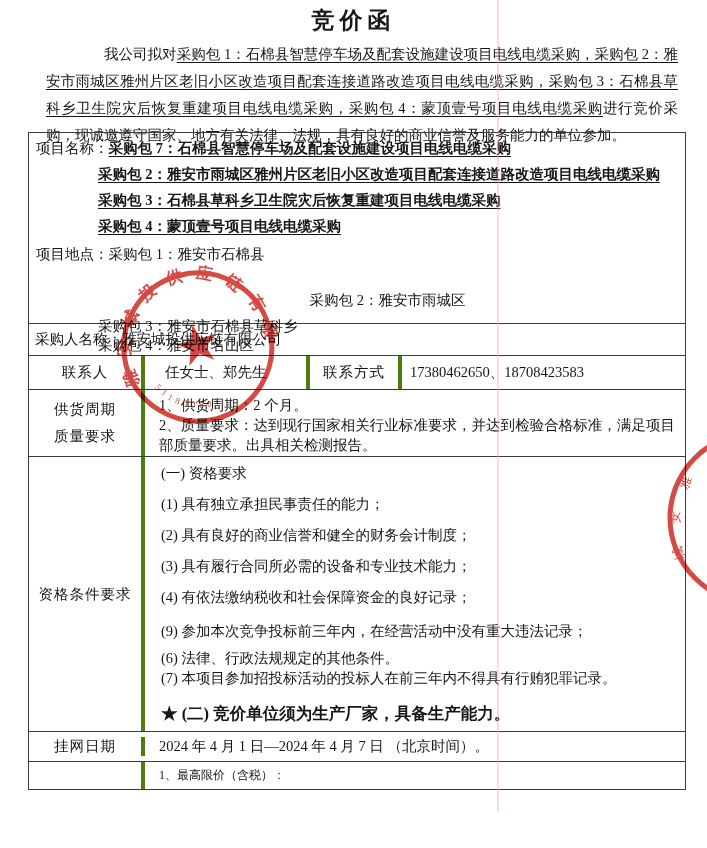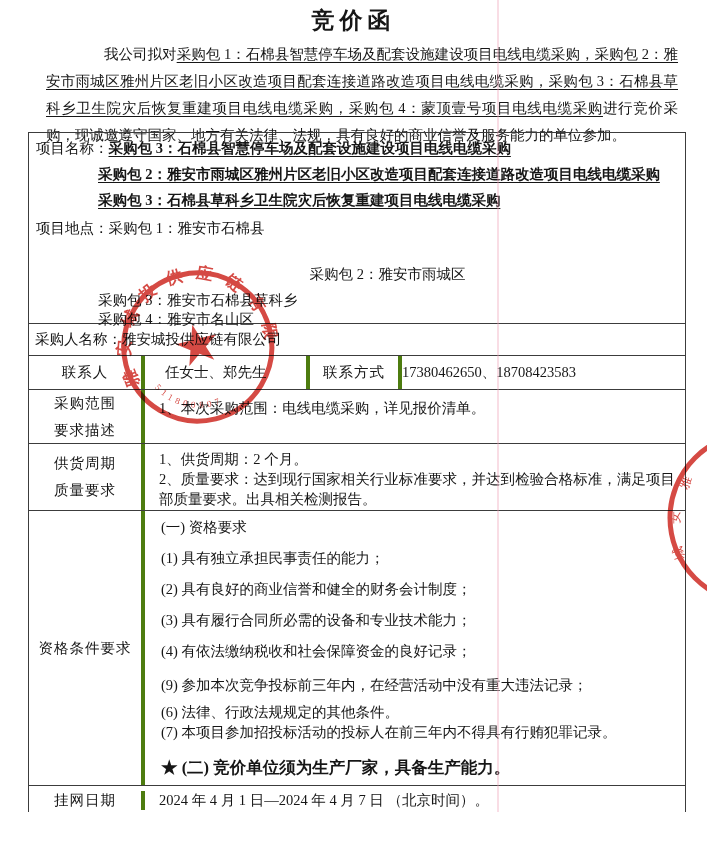--- a/index.html
+++ b/index.html
@@ -54,21 +54,21 @@
   .pl-cont.g1 { margin-top:27px;text-align:center; }
   .pl-cont.g2 { margin-top:7px; }
   .pl-cont.g3 { margin-top:0px; }
 
   
   .rowB .full { display:flex; align-items:center; padding-left:6px; }
 
   
   .c-person { width:165px; flex:0 0 165px; display:flex; align-items:center; padding-left:20px; }
   .c-method-label { width:92px; flex:0 0 92px; display:flex; align-items:center; justify-content:center; letter-spacing:1px; }
-  .c-method-value { flex:1; display:flex; align-items:center; font-family:"Liberation Serif","DejaVu Serif",serif; }
+  .c-method-value { flex:1; display:flex; align-items:center; padding-left:8px; font-family:"Liberation Serif","DejaVu Serif",serif; }
 
   
   .rowD .content { flex:1; padding:9px 12px 0 14px; line-height:19px; }
   .rowE .content { flex:1; padding:5px 10px 0 14px; line-height:20px; text-align:justify; }
   .rowF .content { flex:1; padding:7px 16px 0 16px; }
   .qual-line { line-height:19px; }
   .qual-item { margin-top:12px; }
   .qual-item.i5 { margin-top:15px; }
   .qual-item.i6 { margin-top:8px; }
   .qual-item.i7 { margin-top:1px; }
@@ -93,23 +93,24 @@
 <div class="page">
 
   <div class="title">竞价函</div>
 
   <p class="intro"><span>我公司拟对</span><span class="u">采购包 1：石棉县智慧停车场及配套设施建设项目电线电缆采购，采购包 2：雅安市雨城区雅州片区老旧小区改造项目配套连接道路改造项目电线电缆采购，采购包 3：石棉县草科乡卫生院灾后恢复重建项目电线电缆采购，采购包 4：蒙顶壹号项目电线电缆采购</span><span>进行竞价采购，现诚邀遵守国家、地方有关法律、法规，具有良好的商业信誉及服务能力的单位参加。</span></p>
 
   <div class="tbl">
 
     <div class="row rowA">
       <div class="cell full">
-        <div class="pn-line pn-first"><span class="lbl">项目名称：</span><span class="item u">采购包 3：石棉县智慧停车场及配套设施建设项目电线电缆采购</span></div>
+        <div class="pn-line pn-first"><span class="lbl">项目名称：</span><span class="item u">采购包 7：石棉县智慧停车场及配套设施建设项目电线电缆采购</span></div>
         <div class="pn-line pn-cont"><span class="item u">采购包 2：雅安市雨城区雅州片区老旧小区改造项目配套连接道路改造项目电线电缆采购</span></div>
         <div class="pn-line pn-cont"><span class="item u">采购包 3：石棉县草科乡卫生院灾后恢复重建项目电线电缆采购</span></div>
+        <div class="pn-line pn-cont"><span class="item u">采购包 4：蒙顶壹号项目电线电缆采购</span></div>
         <div class="pn-line pl-first"><span class="lbl">项目地点：</span><span>采购包 1：雅安市石棉县</span></div>
         <div class="pn-line pl-cont g1"><span>采购包 2：雅安市雨城区</span></div>
         <div class="pn-line pl-cont g2"><span>采购包 3：雅安市石棉县草科乡</span></div>
         <div class="pn-line pl-cont g3"><span>采购包 4：雅安市名山区</span></div>
       </div>
     </div>
 
     <div class="row rowB">
       <div class="cell full">
         <span>采购人名称：</span>
@@ -119,27 +120,20 @@
 
     <div class="row rowC">
       <div class="cell lblcol">
           <span class="lbl-line">联系人</span>
         </div>
       <div class="cell c-person">任女士、郑先生</div>
       <div class="cell c-method-label">联系方式</div>
       <div class="cell c-method-value">17380462650、18708423583</div>
     </div>
 
-    <div class="row rowD">
-      <div class="cell lblcol two">
-        <span class="lbl-line">采购范围</span>
-        <span class="lbl-line">要求描述</span>
-      </div>
-      <div class="cell content">1、本次采购范围：电线电缆采购，详见报价清单。</div>
-    </div>
 
     <div class="row rowE">
       <div class="cell lblcol two">
         <span class="lbl-line">供货周期</span>
         <span class="lbl-line">质量要求</span>
       </div>
       <div class="cell content">
         <div>1、供货周期：2 个月。</div>
         <div>2、质量要求：达到现行国家相关行业标准要求，并达到检验合格标准，满足项目部质量要求。出具相关检测报告。</div>
       </div>

